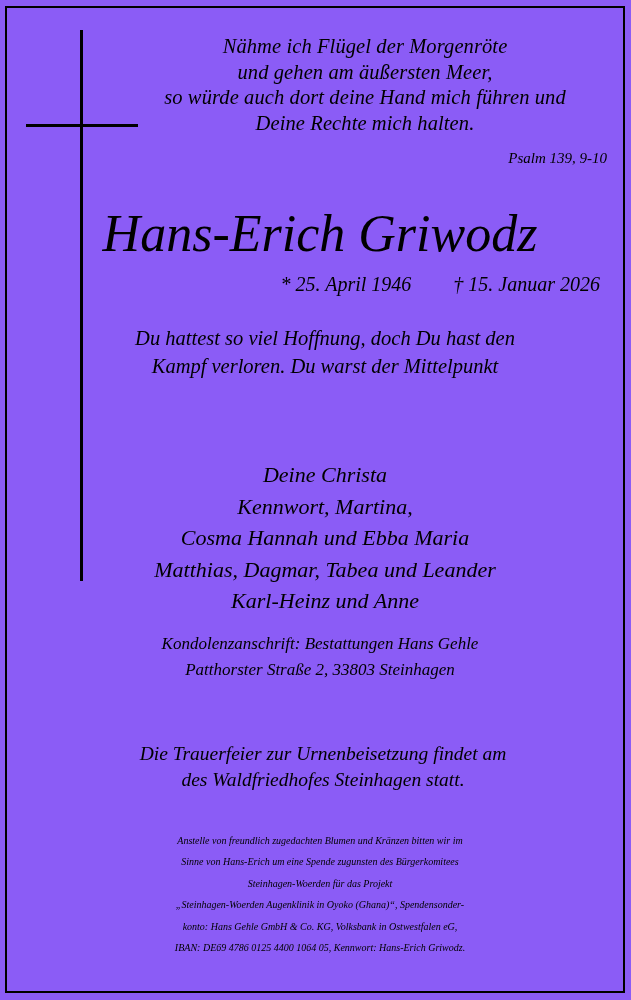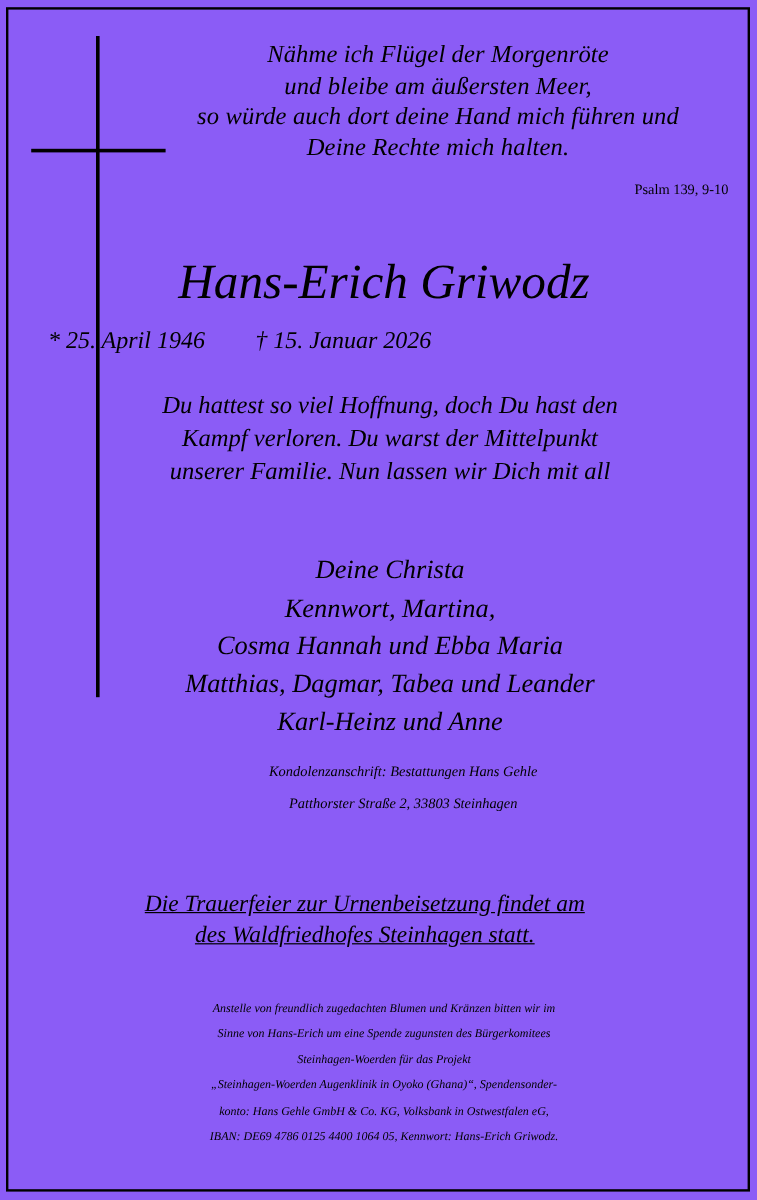--- a/index.html
+++ b/index.html
@@ -79,44 +79,45 @@
     font-size: 20.5px;
     line-height: 25.5px;
     letter-spacing: 0.1px;
   }
   .psalm-ref {
     position: absolute;
     left: 120px;
     top: 148px;
     width: 487px;
     text-align: right;
-    font-size: 12px;
+    font-style: italic;
+    font-size: 15px;
     line-height: 20px;
   }
 
   
   .deceased-name {
     position: absolute;
     left: 40px;
     top: 208px;
     width: 560px;
     text-align: center;
     font-style: italic;
-    font-size: 41px;
+    font-size: 52px;
     line-height: 52px;
     white-space: nowrap;
   }
 
   
   .dates {
     position: absolute;
     left: 40px;
     top: 272px;
     width: 560px;
-    text-align: left;
+    text-align: right;
     font-style: italic;
     font-size: 20px;
     line-height: 24px;
   }
   .dates .birth { margin-right: 42px; }
 
   
   .verse-memorial {
     position: absolute;
     left: 110px;
@@ -132,36 +133,35 @@
     left: 55px;
     top: 459px;
     width: 540px;
     font-size: 22px;
     line-height: 31.5px;
   }
 
   
   .condolence {
     position: absolute;
-    left: 76px;
+    left: 60px;
     top: 631px;
     width: 520px;
-    font-size: 12px;
+    font-size: 17px;
     line-height: 25.5px;
   }
 
   
   .service {
     position: absolute;
-    left: 29px;
+    left: 48px;
     top: 741px;
     width: 550px;
     font-size: 19.5px;
     line-height: 26px;
-    text-decoration: underline;
   }
 
   
   .donation {
     position: absolute;
     left: 35px;
     top: 830px;
     width: 570px;
     font-size: 10px;
     line-height: 21.4px;
@@ -178,37 +178,36 @@
 
   <div class="cross">
     <div class="cross-vertical"></div>
     <div class="cross-horizontal"></div>
   </div>
 
   <div class="content">
 
     <div class="block verse-psalm">
       <span class="line">Nähme ich Flügel der Morgenröte</span>
-      <span class="line">und bleibe am äußersten Meer,</span>
+      <span class="line">und gehen am äußersten Meer,</span>
       <span class="line">so würde auch dort deine Hand mich führen und</span>
       <span class="line">Deine Rechte mich halten.</span>
     </div>
 
     <div class="psalm-ref">Psalm 139, 9-10</div>
 
     <div class="deceased-name">Hans-Erich Griwodz</div>
 
     <div class="dates">
       <span class="birth"><span>*</span>&nbsp;<span>25. April 1946</span></span><span class="death"><span>†</span>&nbsp;<span>15. Januar 2026</span></span>
     </div>
 
     <div class="block verse-memorial">
       <span class="line">Du hattest so viel Hoffnung, doch Du hast den</span>
       <span class="line">Kampf verloren. Du warst der Mittelpunkt</span>
-      <span class="line">unserer Familie. Nun lassen wir Dich mit all</span>
     </div>
 
     <div class="block mourners">
       <span class="line">Deine Christa</span>
       <span class="line">Kennwort, Martina,</span>
       <span class="line">Cosma Hannah und Ebba Maria</span>
       <span class="line">Matthias, Dagmar, Tabea und Leander</span>
       <span class="line">Karl-Heinz und Anne</span>
     </div>
 

